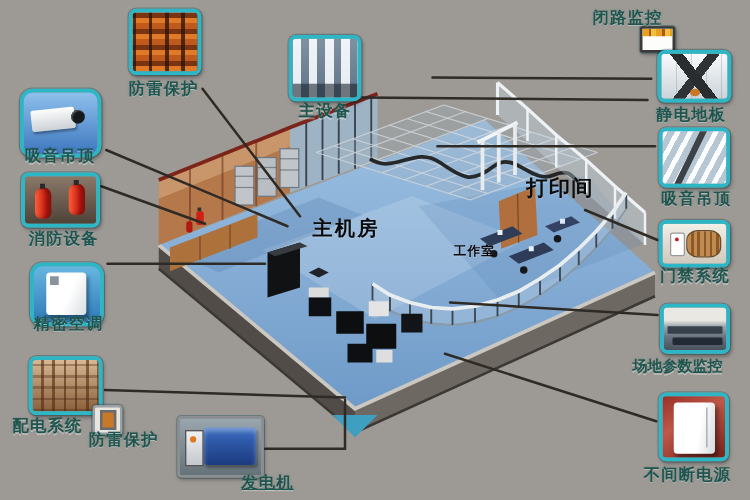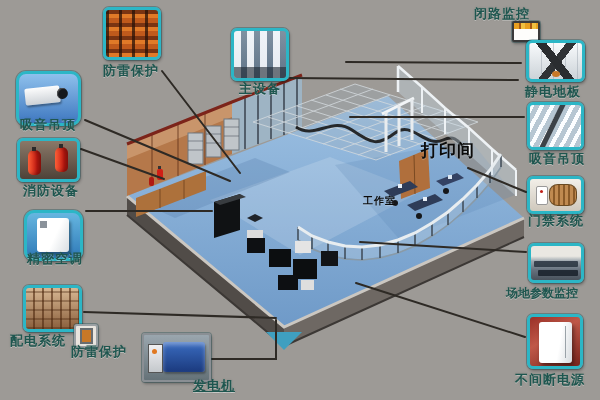--- a/index.html
+++ b/index.html
@@ -274,20 +274,21 @@
       <polyline points="212,359 276,359 276,320"></polyline>
       <line x1="290" y1="78" x2="518" y2="80"></line>
       <line x1="346" y1="62" x2="521" y2="63"></line>
       <line x1="350" y1="117" x2="524" y2="117"></line>
       <line x1="468" y1="168" x2="526" y2="192"></line>
       <line x1="360" y1="242" x2="526" y2="252"></line>
       <line x1="356" y1="283" x2="525" y2="337"></line>
     </g>
   </svg>
 
+  <div class="room-label rl-main">主机房</div>
   <div class="room-label rl-work">工作室</div>
   <div class="room-label rl-print">打印间</div>
 
   <div>
     <div class="thumb t-cabling"></div>
     <div class="clabel l-cabling">防雷保护</div>
   </div>
   <div>
     <div class="thumb t-cctv">
         <div class="cam"></div>

